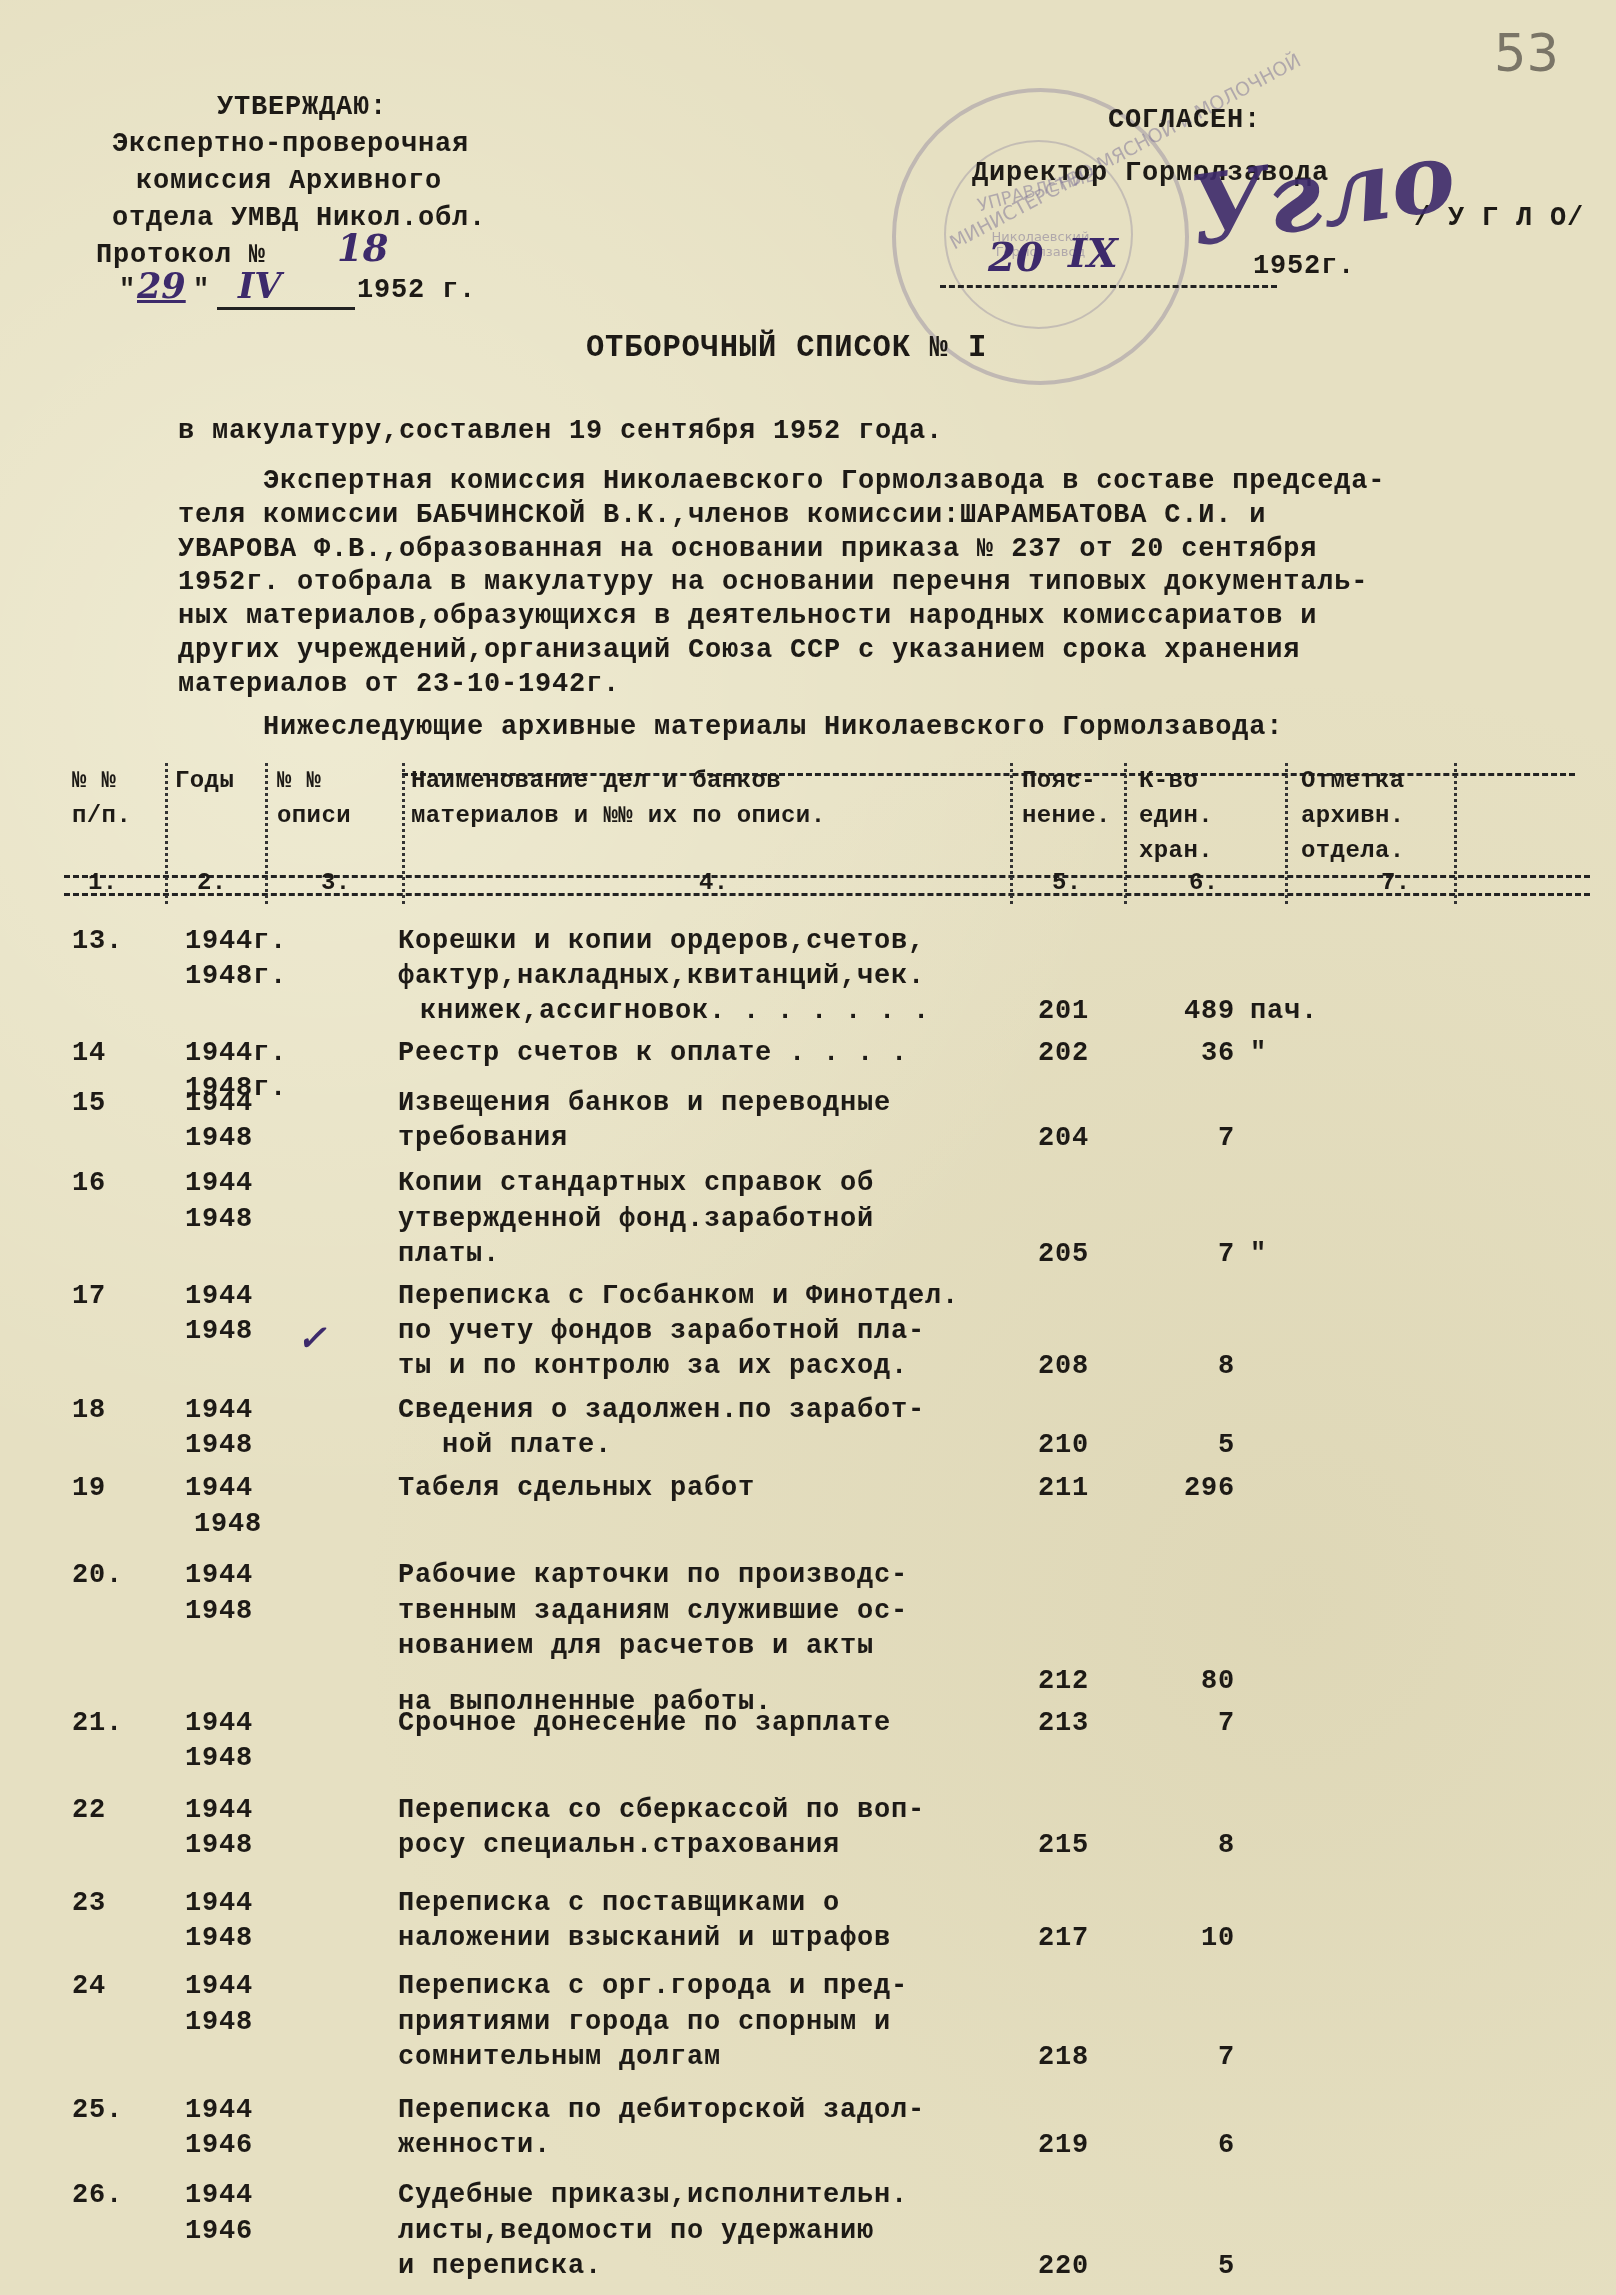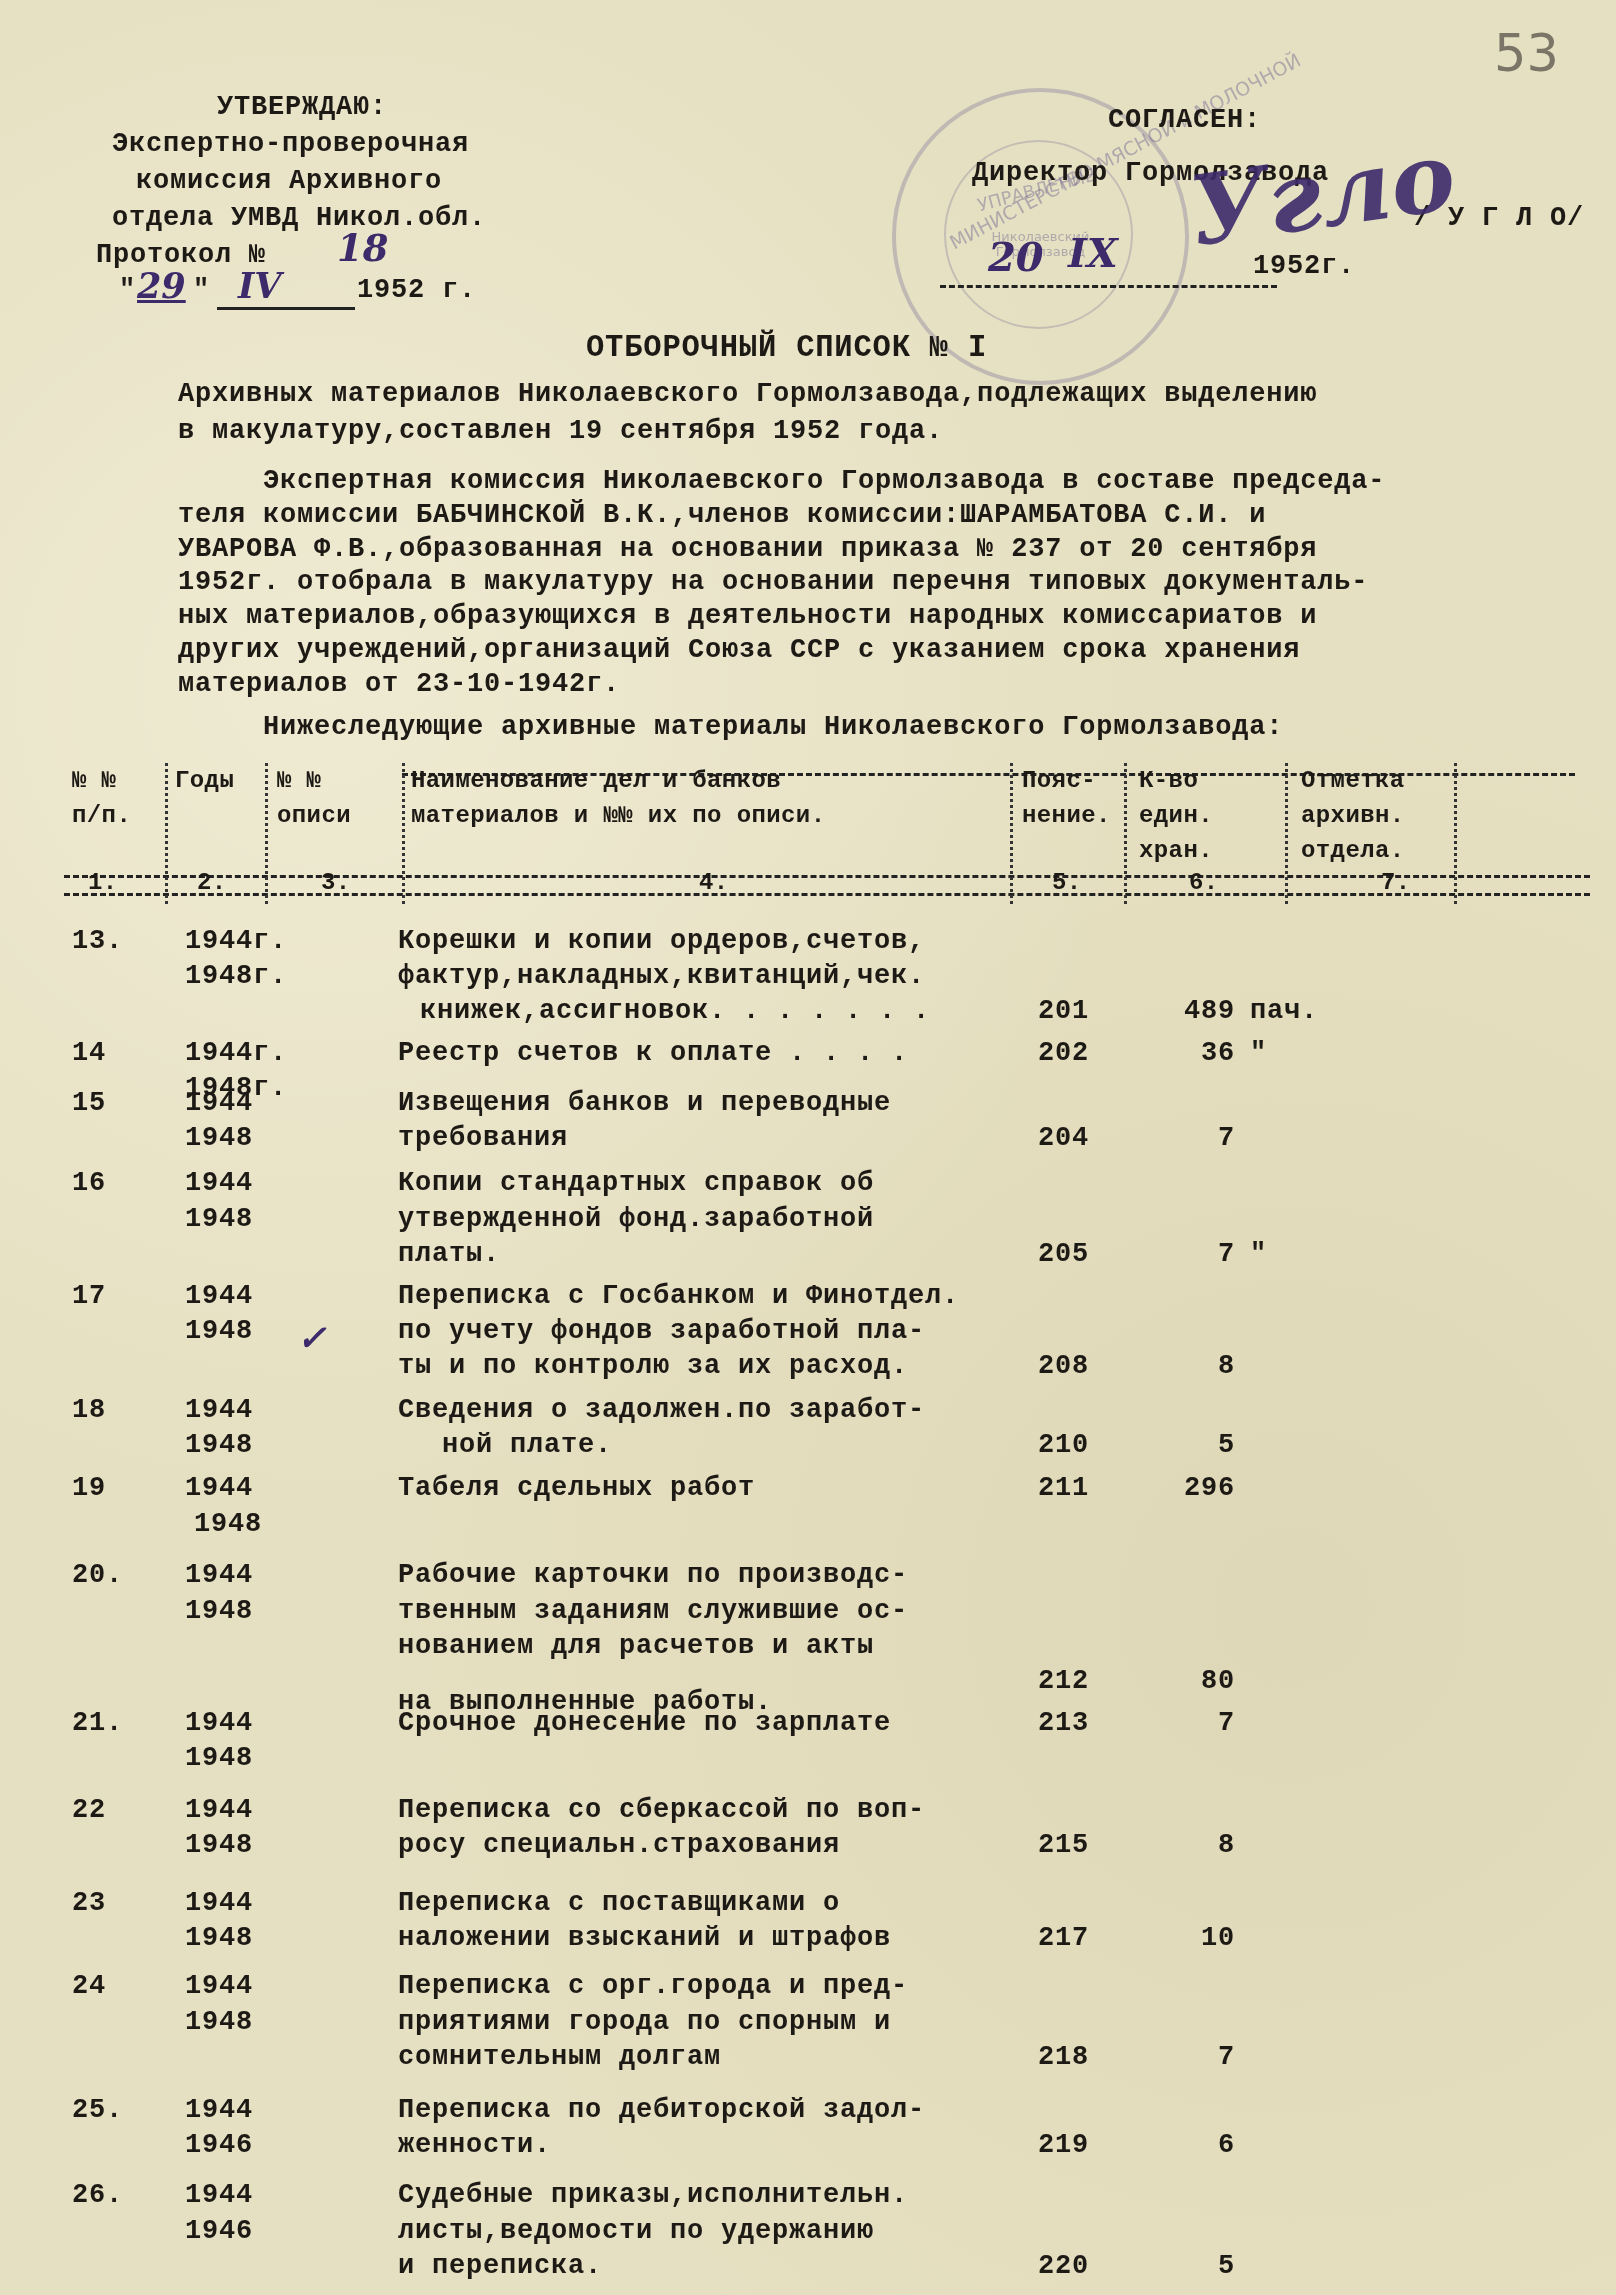--- a/index.html
+++ b/index.html
@@ -71,21 +71,20 @@
     <div class="abs type" style="left:972px; top:156px;">Директор Гормолзавода</div>
     <div class="abs type" style="left:1414px; top:201px;">/ У Г Л О/</div>
     <div class="abs ink" style="left:988px; top:233px; font-size:40px;">20</div>
     <div class="abs ink" style="left:1068px; top:229px; font-size:40px;">IX</div>
     <div class="abs" style="left:940px; top:285px; width:337px; border-top:3.2px dashed #222;"></div>
     <div class="abs type" style="left:1253px; top:249px;">1952г.</div>
     <div class="abs ink" style="left:1189px; top:137px; font-size:96px; transform:rotate(-8deg); opacity:0.9;">Угло</div>
   </div>
 
   <div class="abs type" style="left:586px; top:331px; font-size:30.5px;">ОТБОРОЧНЫЙ СПИСОК № I</div>
-  <div class="abs type" style="left:178px; top:377px;">Архивных материалов Николаевского Гормолзавода,подлежащих выделению</div>
   <div class="abs type" style="left:178px; top:414px;">в макулатуру,составлен 19 сентября 1952 года.</div>
 
   <div>
     <div class="abs type" style="left:178px; top:464px;">     Экспертная комиссия Николаевского Гормолзавода в составе председа-</div>
     <div class="abs type" style="left:178px; top:498px;">теля комиссии БАБЧИНСКОЙ В.К.,членов комиссии:ШАРАМБАТОВА С.И. и</div>
     <div class="abs type" style="left:178px; top:532px;">УВАРОВА Ф.В.,образованная на основании приказа № 237 от 20 сентября</div>
     <div class="abs type" style="left:178px; top:565px;">1952г. отобрала в макулатуру на основании перечня типовых документаль-</div>
     <div class="abs type" style="left:178px; top:599px;">ных материалов,образующихся в деятельности народных комиссариатов и</div>
     <div class="abs type" style="left:178px; top:633px;">других учреждений,организаций Союза ССР с указанием срока хранения</div>
     <div class="abs type" style="left:178px; top:667px;">материалов от 23-10-1942г.</div>

